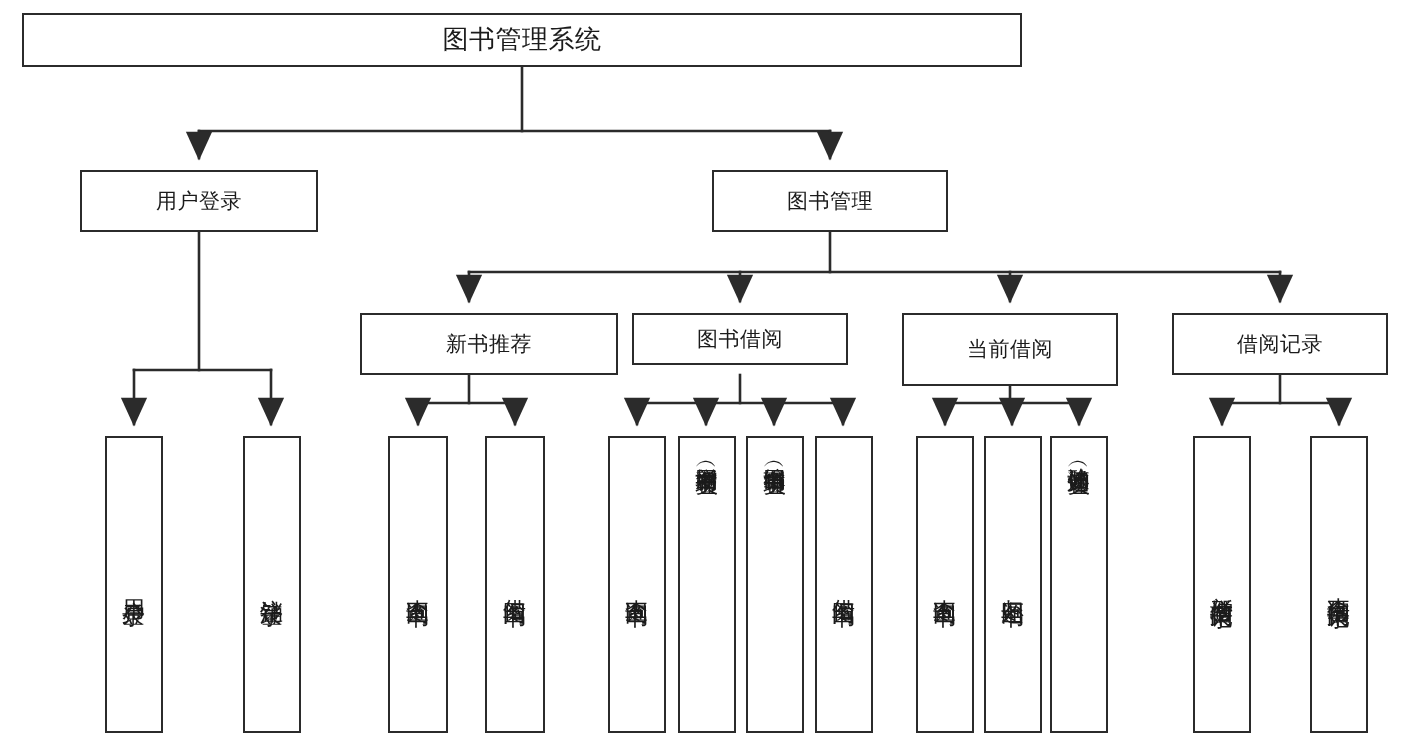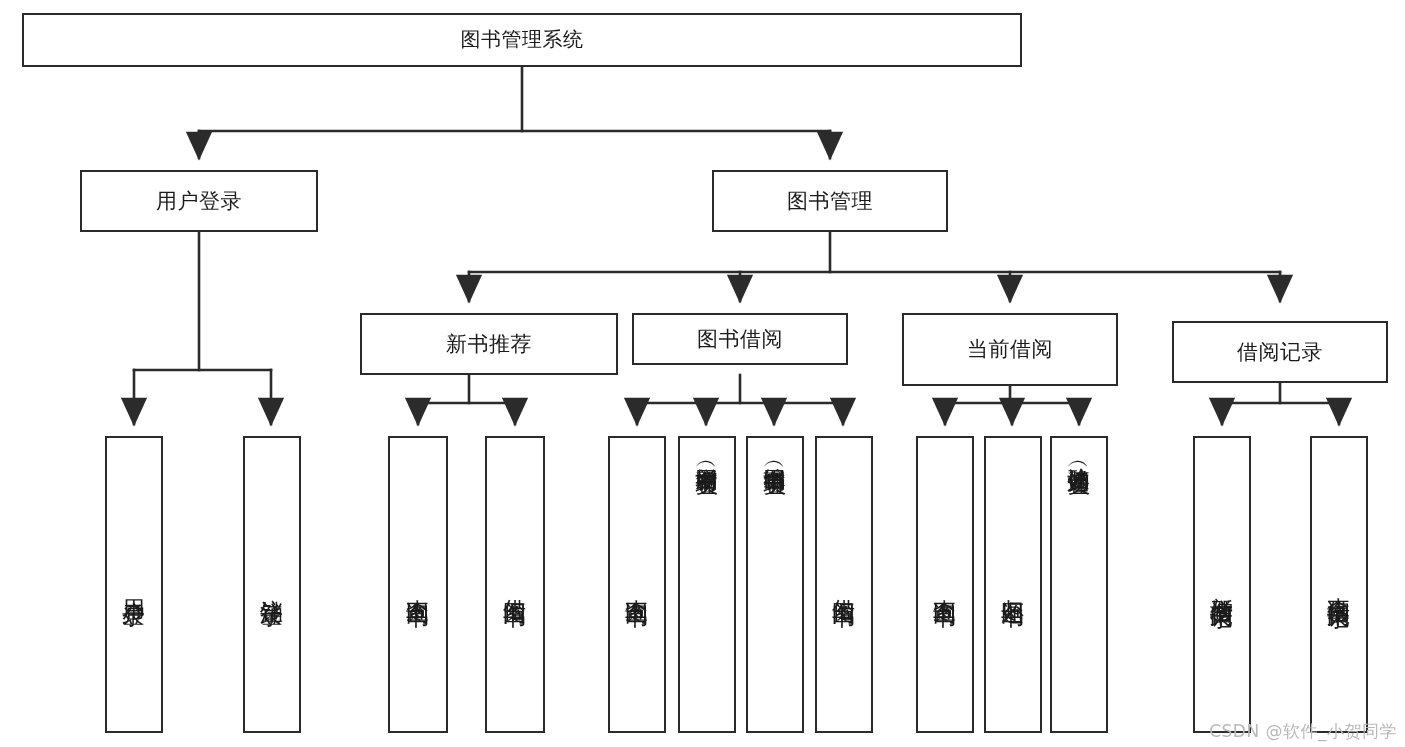--- a/index.html
+++ b/index.html
@@ -40,21 +40,21 @@
     text-align: center;
     line-height: 1.28;
     letter-spacing: 0.5px;
   }
   
   .node.horiz .label {
     writing-mode: horizontal-tb;
     font-size: 21px;
   }
   .node.root .label {
-    font-size: 20px;
+    font-size: 26px;
   }
   
   .node.vert {
     align-items: flex-start;
     justify-content: center;
     padding-top: 12px;
   }
   .node.vert .label {
     writing-mode: vertical-rl;
     text-orientation: upright;
@@ -163,21 +163,21 @@
   </div>
 
   <div class="node horiz" style="left:632px; top:313px; width:216px; height:52px;justify-content:center;">
     <span class="label">图书借阅</span>
   </div>
 
   <div class="node horiz" style="left:902px; top:313px; width:216px; height:73px;">
     <span class="label">当前借阅</span>
   </div>
 
-  <div class="node horiz" style="left:1172px; top:313px; width:216px; height:62px;margin-top:8px;">
+  <div class="node horiz" style="left:1172px; top:313px; width:216px; height:62px;">
     <span class="label">借阅记录</span>
   </div>
 
   <div class="node vert mid" style="left:105px; top:436px; width:58px; height:297px;">
     <span class="label">用户登录</span>
   </div>
 
   <div class="node vert mid" style="left:243px; top:436px; width:58px; height:297px;">
     <span class="label">注销登录</span>
   </div>
@@ -219,15 +219,14 @@
   </div>
 
   <div class="node vert mid" style="left:1193px; top:436px; width:58px; height:297px;">
     <span class="label">新增借阅记录</span>
   </div>
 
   <div class="node vert mid" style="left:1310px; top:436px; width:58px; height:297px;">
     <span class="label">查询借阅记录</span>
   </div>
 
-  <div id="watermark">CSDN @软件_小贺同学</div>
 
 </div>
 
 </body></html>

